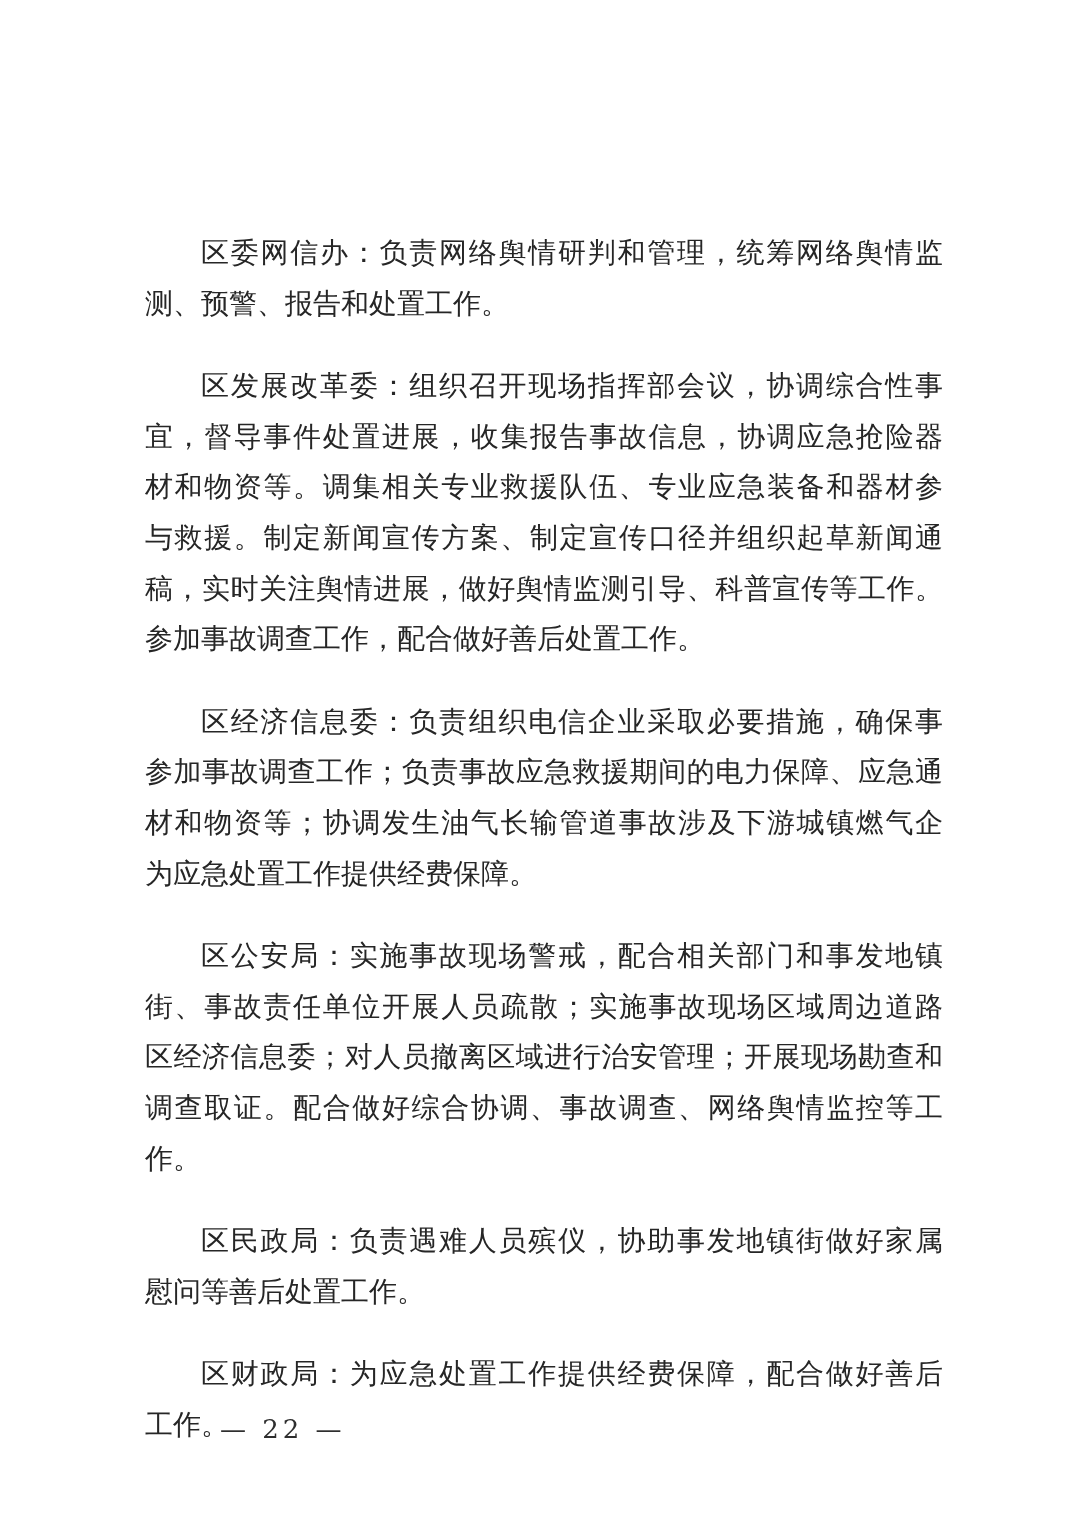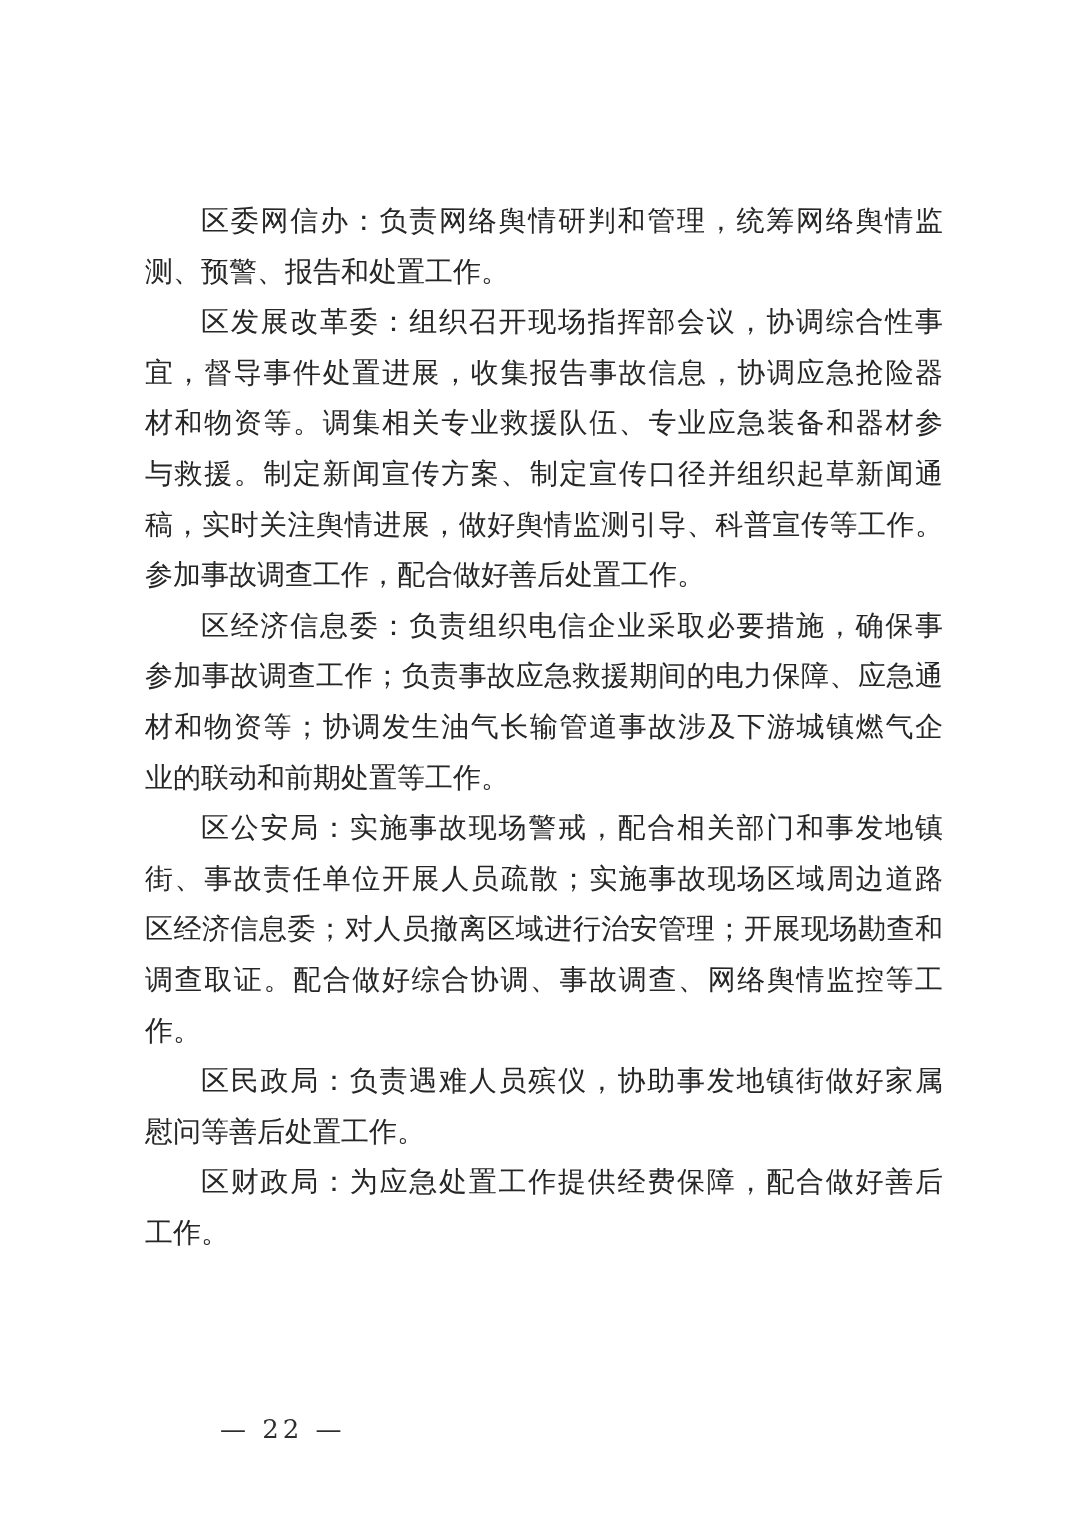--- a/index.html
+++ b/index.html
@@ -26,20 +26,21 @@
     width: 798px;
   }
   .doc-line {
     font-size: 28px;
     line-height: 50.6px;
     color: #262626;
     white-space: normal;
   }
   .doc-line.indent {
     text-indent: 2em;
+    margin-top: 32px;
   }
   .doc-line.fill {
     text-align: justify;
     text-align-last: justify;
     text-justify: inter-character;
   }
   .page-footer {
     position: absolute;
     left: 220px;
     top: 1414px;
@@ -58,21 +59,21 @@
       <div class="doc-line">测、预警、报告和处置工作。</div>
       <div class="doc-line indent fill">区发展改革委：组织召开现场指挥部会议，协调综合性事</div>
       <div class="doc-line fill">宜，督导事件处置进展，收集报告事故信息，协调应急抢险器</div>
       <div class="doc-line fill">材和物资等。调集相关专业救援队伍、专业应急装备和器材参</div>
       <div class="doc-line fill">与救援。制定新闻宣传方案、制定宣传口径并组织起草新闻通</div>
       <div class="doc-line fill">稿，实时关注舆情进展，做好舆情监测引导、科普宣传等工作。</div>
       <div class="doc-line">参加事故调查工作，配合做好善后处置工作。</div>
       <div class="doc-line indent fill">区经济信息委：负责组织电信企业采取必要措施，确保事</div>
       <div class="doc-line fill">参加事故调查工作；负责事故应急救援期间的电力保障、应急通</div>
       <div class="doc-line fill">材和物资等；协调发生油气长输管道事故涉及下游城镇燃气企</div>
-      <div class="doc-line">业的联动和前期处置等工作。</div>
+      <div class="doc-line">为应急处置工作提供经费保障。</div>
       <div class="doc-line indent fill">区公安局：实施事故现场警戒，配合相关部门和事发地镇</div>
       <div class="doc-line fill">街、事故责任单位开展人员疏散；实施事故现场区域周边道路</div>
       <div class="doc-line fill">区经济信息委；对人员撤离区域进行治安管理；开展现场勘查和</div>
       <div class="doc-line fill">调查取证。配合做好综合协调、事故调查、网络舆情监控等工</div>
       <div class="doc-line">作。</div>
       <div class="doc-line indent fill">区民政局：负责遇难人员殡仪，协助事发地镇街做好家属</div>
       <div class="doc-line">慰问等善后处置工作。</div>
       <div class="doc-line indent fill">区财政局：为应急处置工作提供经费保障，配合做好善后</div>
       <div class="doc-line">工作。</div>
     </main>

